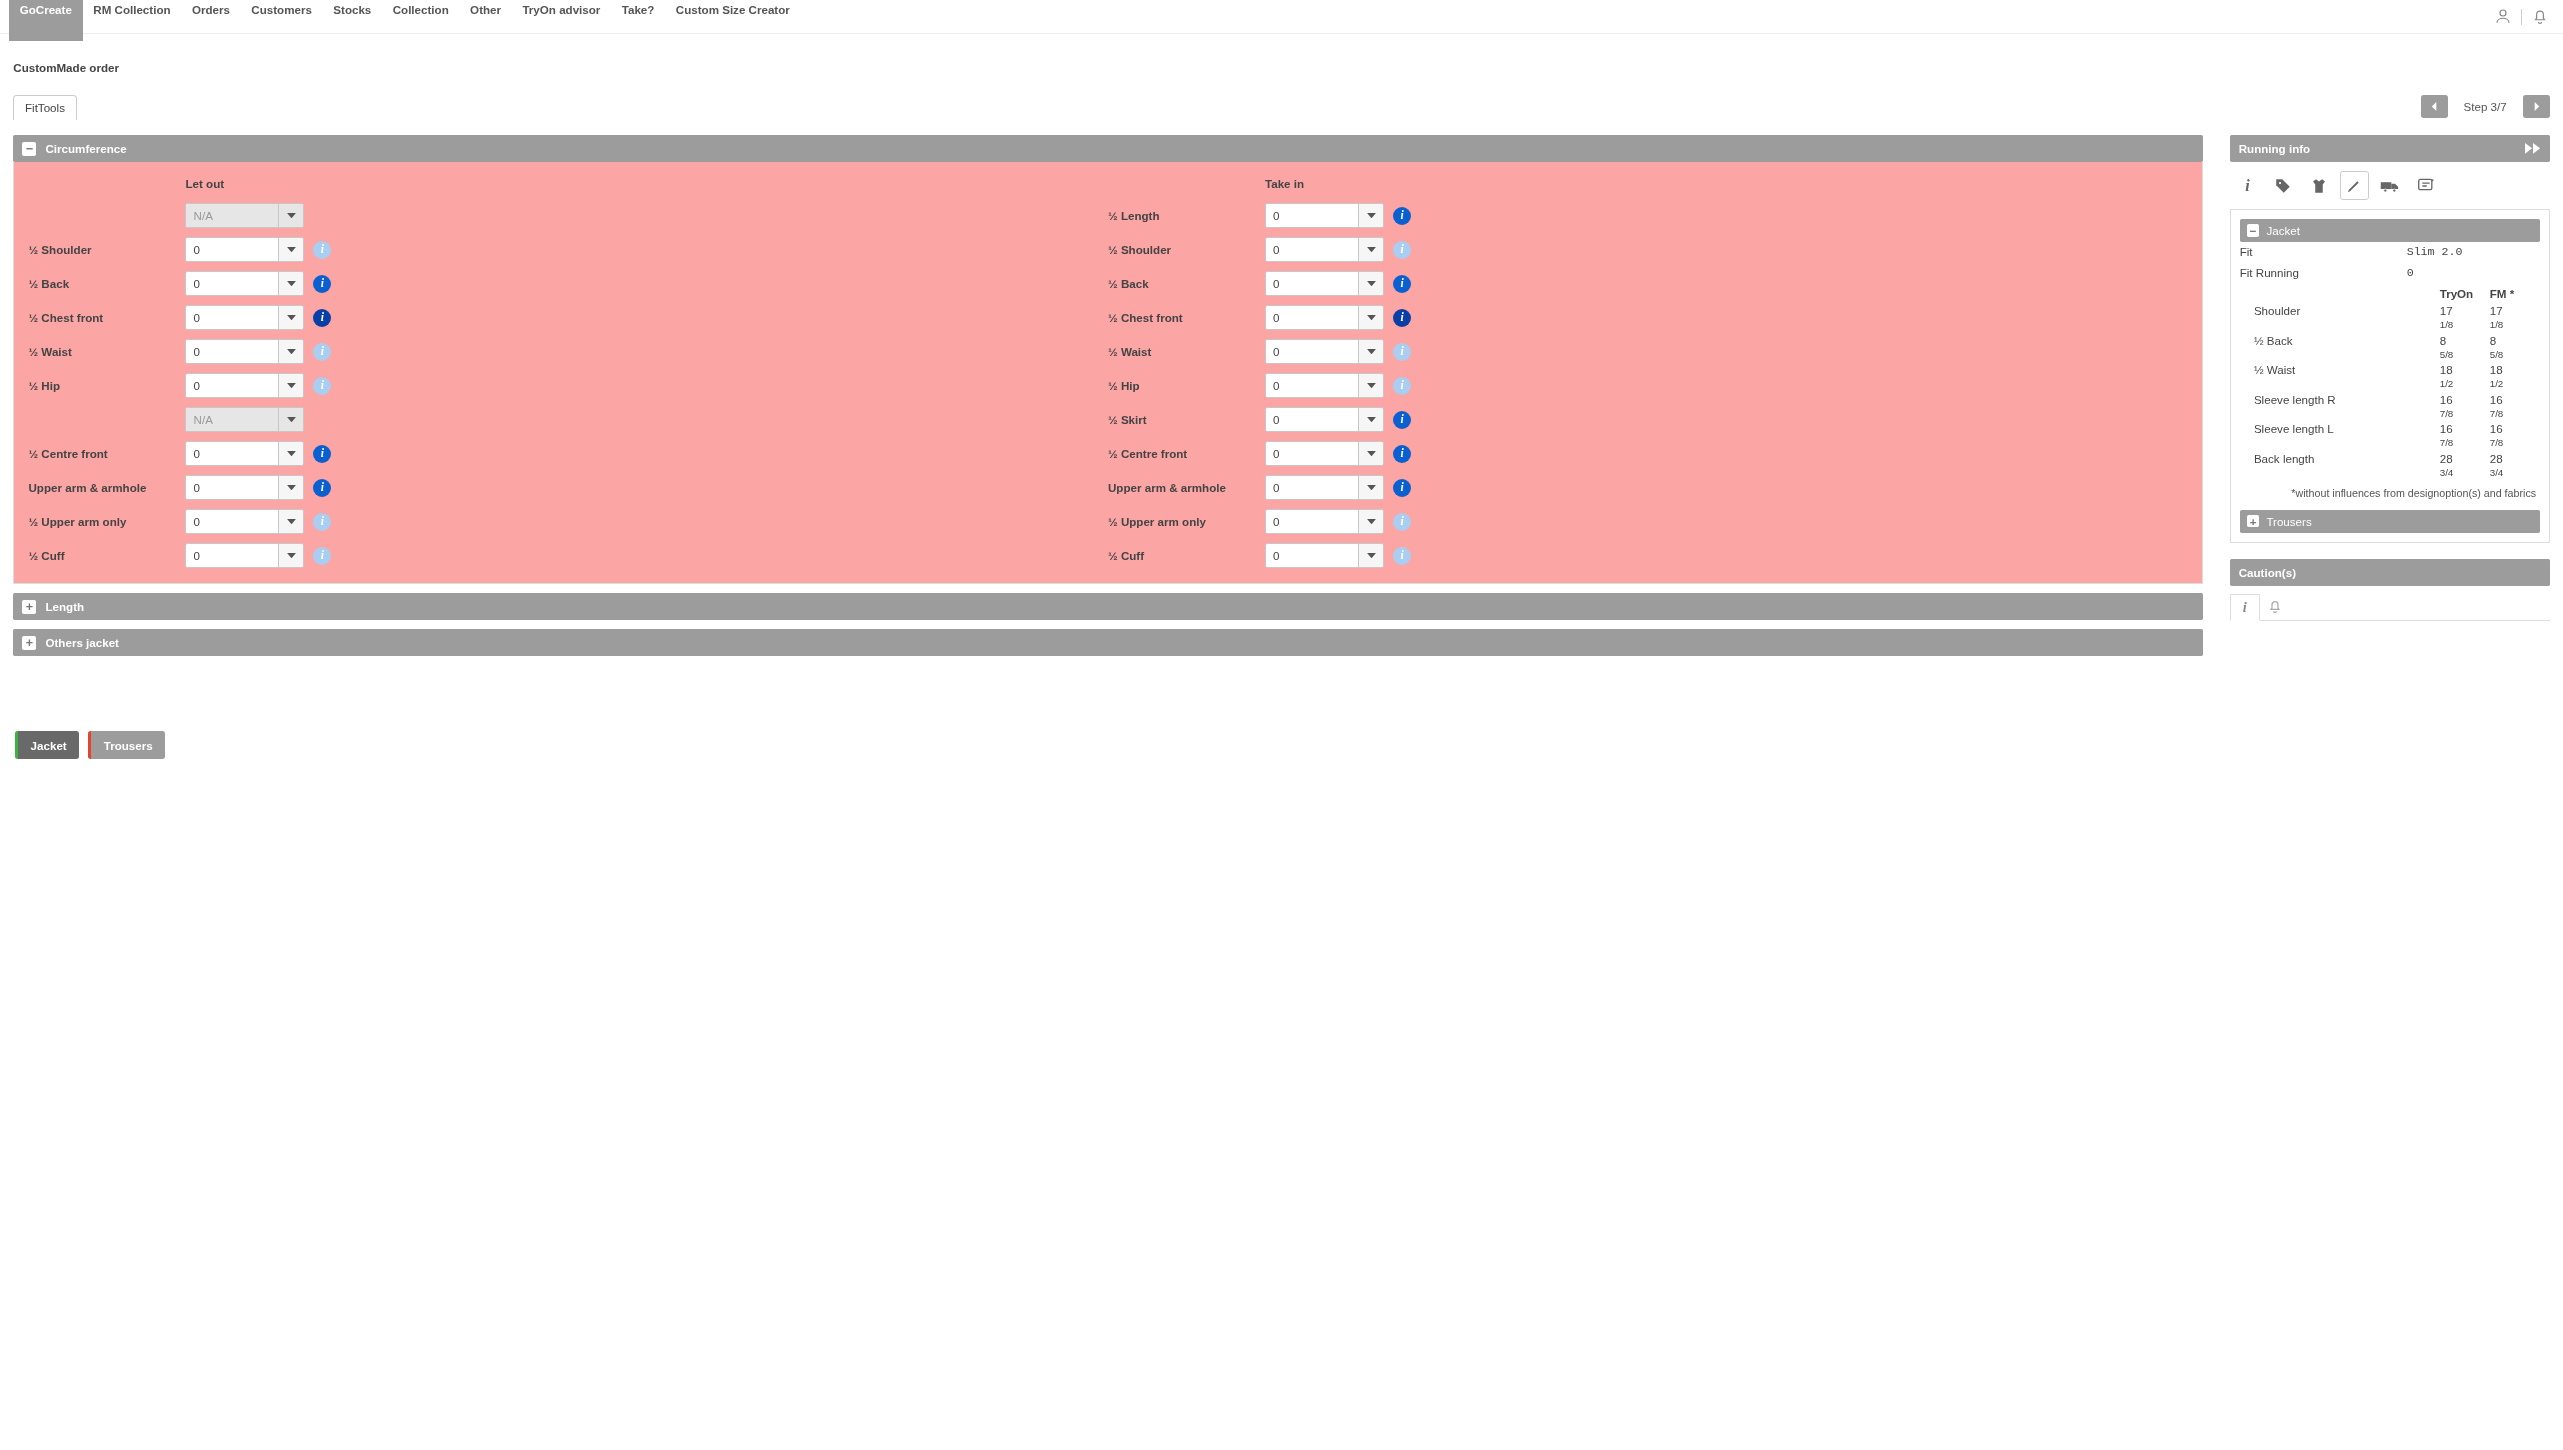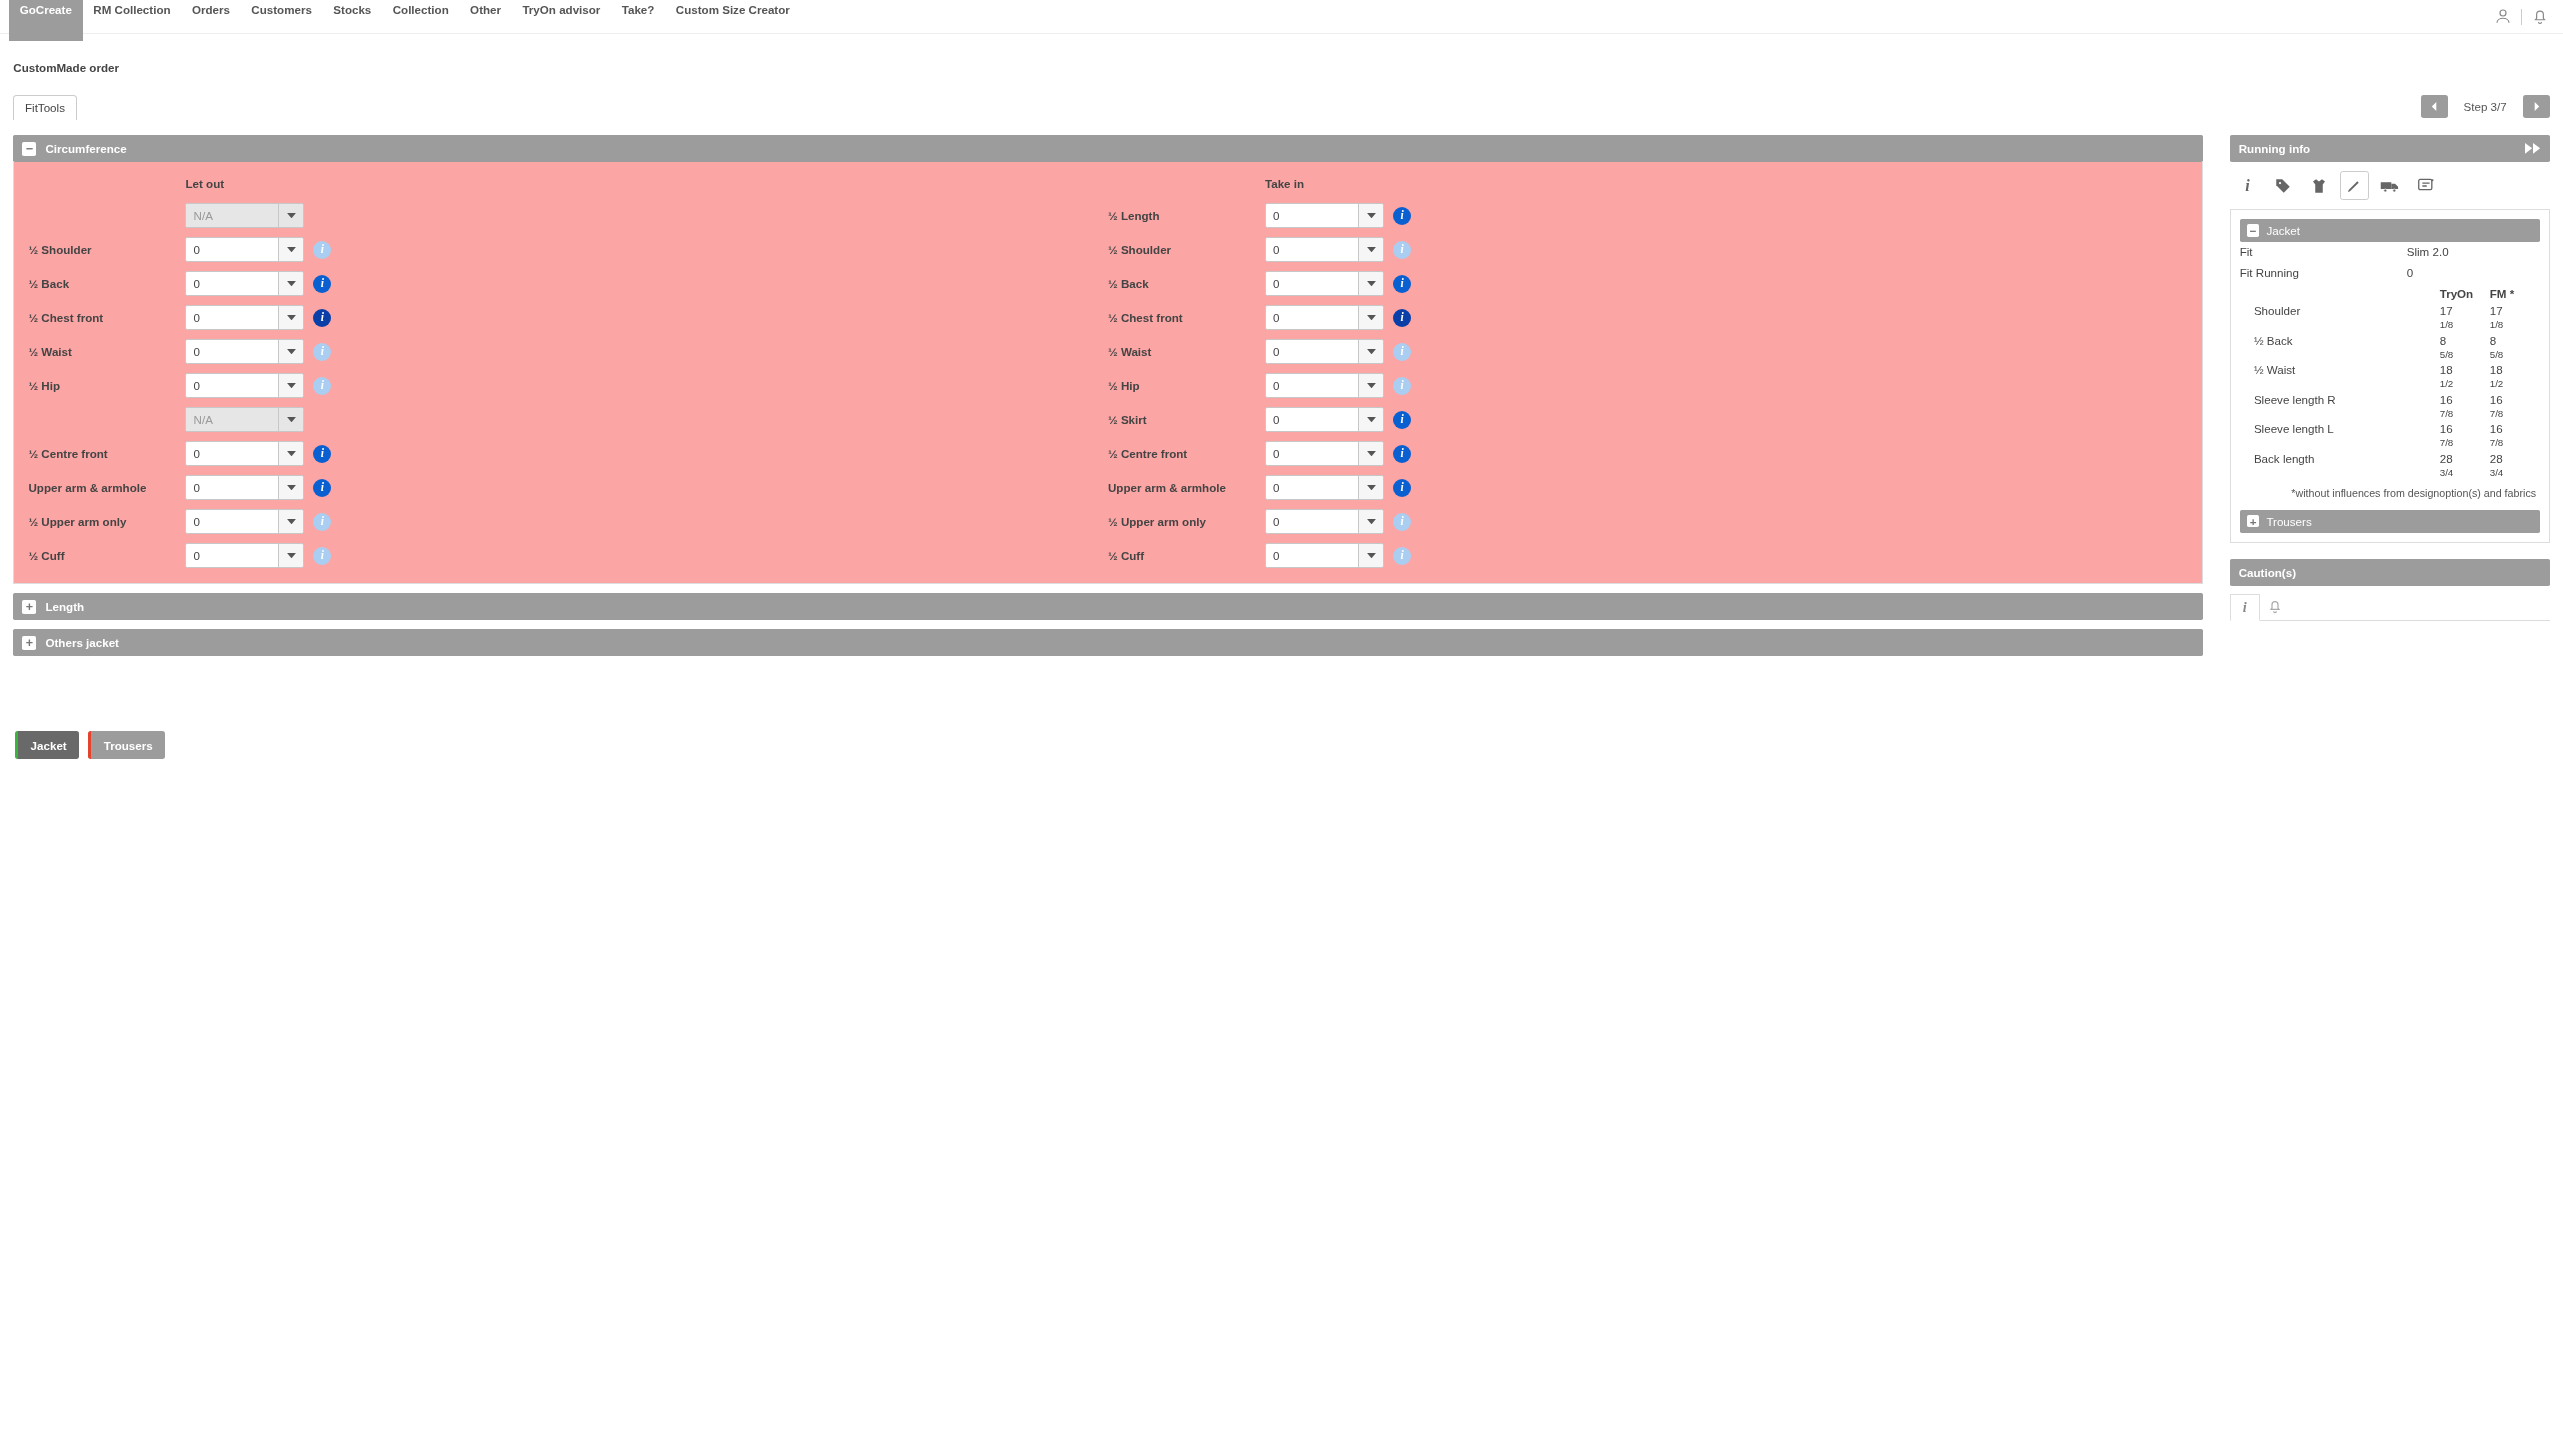--- a/index.html
+++ b/index.html
@@ -45,21 +45,21 @@
 .run-h { background:#9c9c9c; color:#fff; height:27px; display:flex; align-items:center; padding:0 9px; border-radius:1.8px; font-weight:bold; }
 .run-h .ff { margin-left:auto; color:#fff; cursor:pointer;}
 .icon-tabs { display:flex; gap:7.1px; padding:9px 3.6px; align-items:center;}
 .it { width:28.5px; height:28.5px; display:flex; align-items:center; justify-content:center; color:#666; cursor:pointer; border-radius:2.7px;}
 .it.active { border:0.9px solid #ccc; background:#fff;}
 .box { border:0.9px solid #ddd; padding:9px; background:#fff;}
 .mini-h { background:#9c9c9c; color:#fff; height:23px; display:flex; align-items:center; padding:0 7.1px; border-radius:1.8px;}
 .mini-h .pm2 {width:12.5px;height:12.5px;background:#fff;color:#777;border-radius:1.8px;margin-right:7.1px;display:inline-flex;align-items:center;justify-content:center;font-size:11.6px;font-weight:bold;cursor:pointer;}
 .kv { display:flex; padding:3.6px 0; }
 .kv .k { flex:1; }
-.kv .v { width:53px; }
+.kv .v { width:53px;font-family:Liberation Mono, monospace; }
 .mt-hdr { display:flex; padding:5.3px 0 1.8px; font-weight:bold;}
 .mt-hdr .k { flex:1; }
 .mt-hdr .c { width:50px; text-align:left; }
 .mrow { display:flex; padding:1.8px 0;}
 .mrow .k { flex:1; padding-left:14.2px;}
 .mrow .c { width:50px; }
 .frac { font-size:9.8px;}
 .foot { text-align:right; font-size:10.7px; color:#555; padding:7.1px 3.6px 1.8px;}
 .trousers-h { margin-top:9px; }
 .caut-h { margin-top:16px; background:#9c9c9c; color:#fff; height:27px; display:flex; align-items:center; padding:0 9px; border-radius:1.8px; font-weight:bold;}

